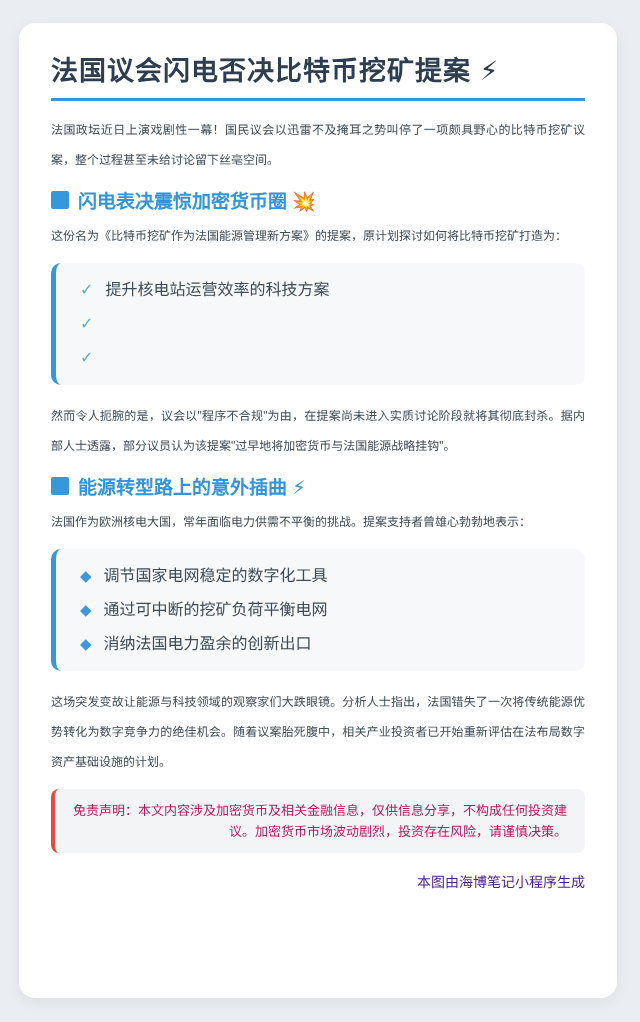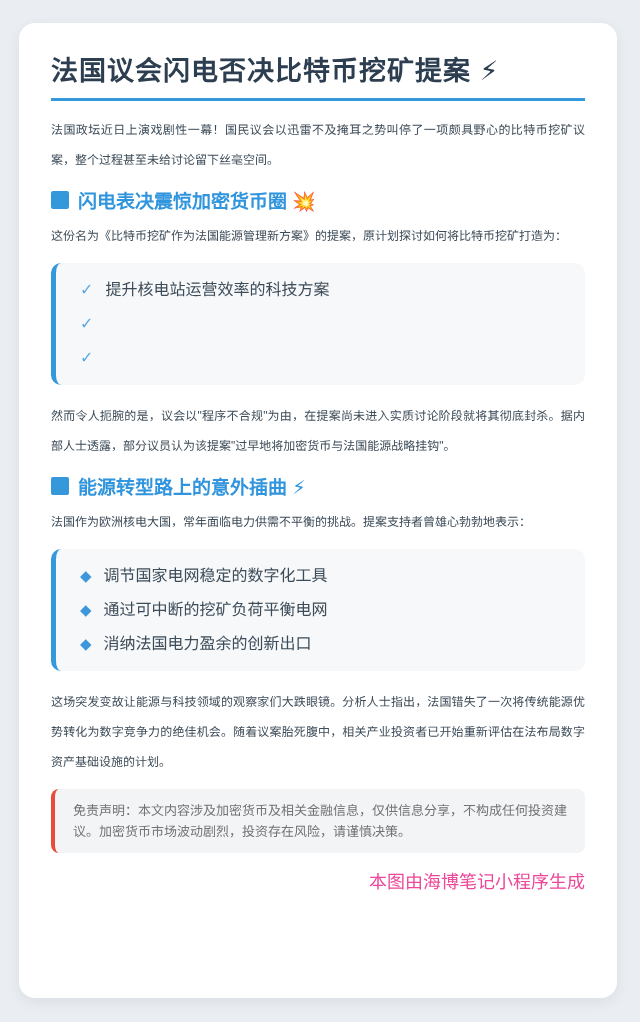--- a/index.html
+++ b/index.html
@@ -80,28 +80,29 @@
   .bullet-check { color: #58a8e0; }
   .bullet-diamond { color: #3e96db; font-size: 15px; }
   .disclaimer-box {
     margin: 12px 0 0 0;
     background: #f2f4f6;
     border-left: 4px solid #e74c3c;
     border-radius: 8px;
     padding: 11px 18px;
     font-size: 13px;
     line-height: 21px;
-    color: #737373;
+    color: #be185d;
+    text-align: right;
   }
   .footer-credit {
     margin: 20px 0 0 0;
     text-align: right;
-    font-size: 18px;
+    font-size: 14px;
     line-height: 18px;
-    color: #ec4899;
+    color: #4c1d95;
   }
 </style>
 </head>
 <body>
 
 <div class="card">
 
   <h1 class="title">法国议会闪电否决比特币挖矿提案 ⚡</h1>
 
   <p class="para">法国政坛近日上演戏剧性一幕！国民议会以迅雷不及掩耳之势叫停了一项颇具野心的比特币挖矿议案，整个过程甚至未给讨论留下丝毫空间。</p>

